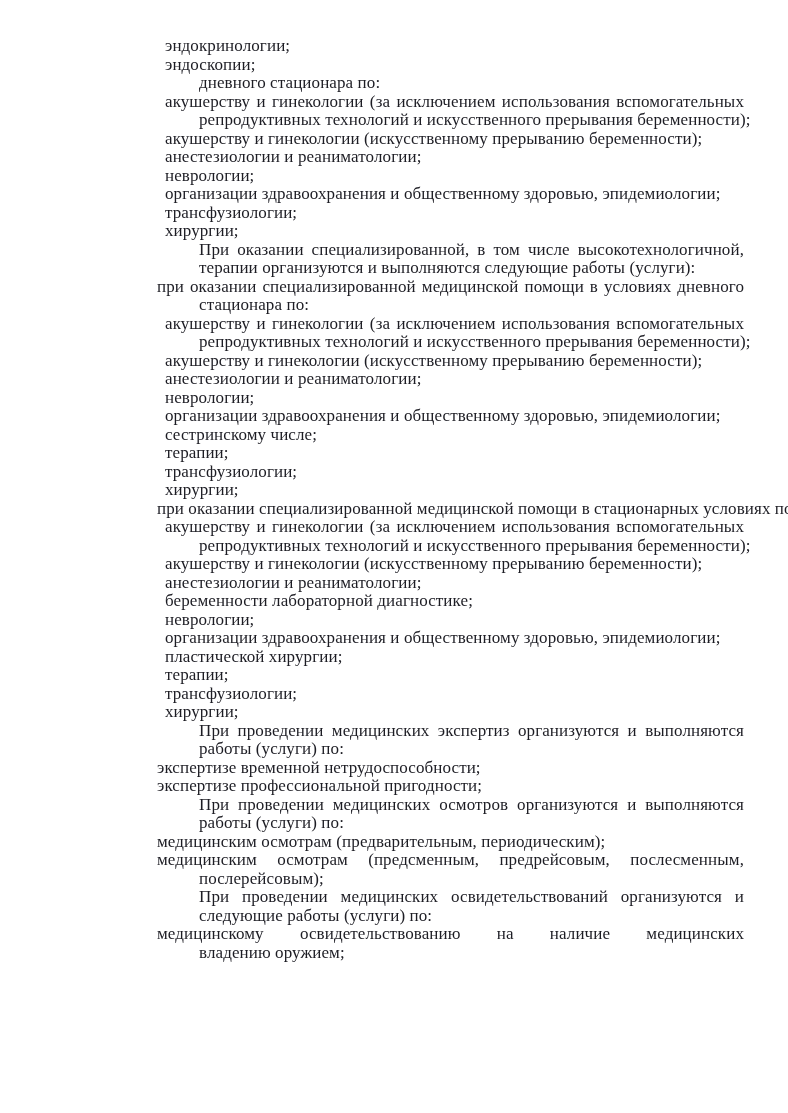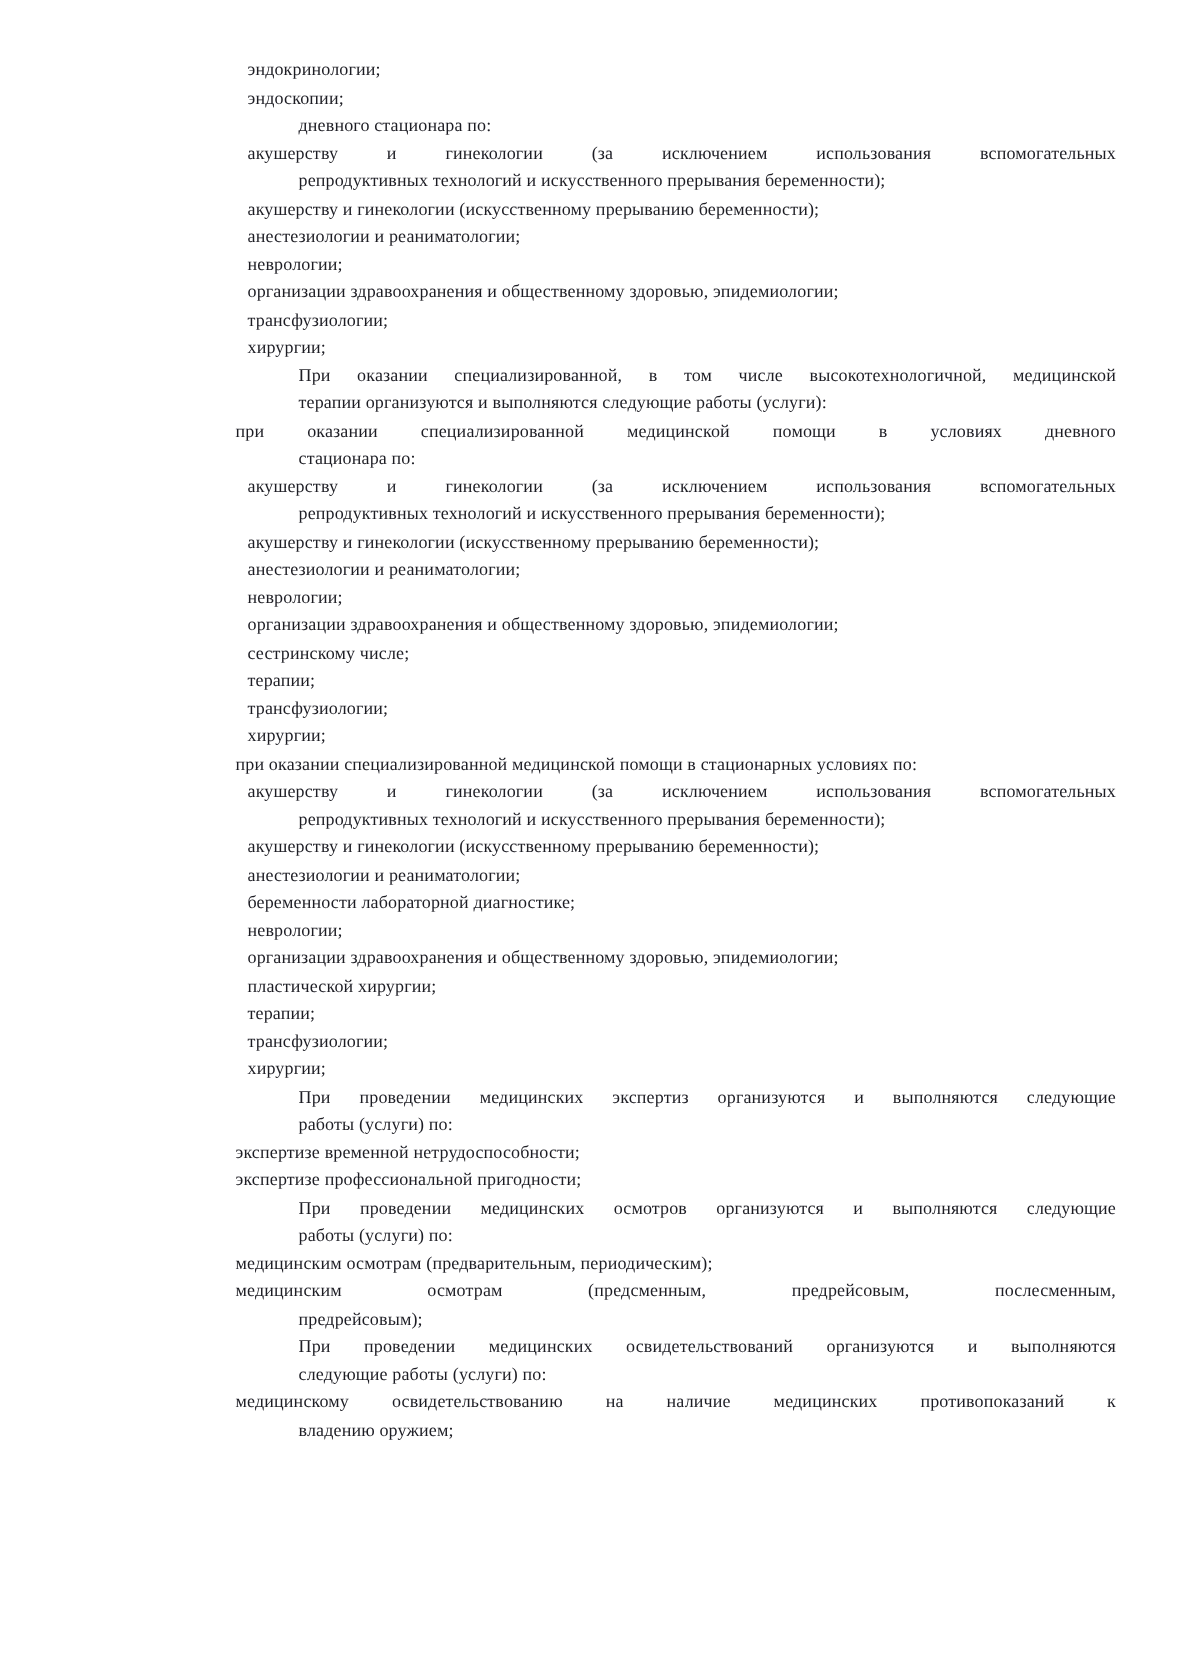--- a/index.html
+++ b/index.html
@@ -14,21 +14,21 @@
     background: #ffffff;
     overflow: hidden;
     font-family: "Liberation Serif", "DejaVu Serif", serif;
   }
   .doc-body {
     position: absolute;
     left: 151px;
     top: 37px;
     width: 593px;
     color: #1d1d24;
-    font-size: 12px;
+    font-size: 17px;
   }
   .para {
     margin: 0;
     padding: 0;
   }
   .ln {
     display: block;
     line-height: 18.5px;
     height: 18.5px;
     white-space: nowrap;
@@ -165,21 +165,21 @@
       </div>
       <div class="para">
         <div class="ln j ind-none">При проведении медицинских осмотров организуются и выполняются следующие</div>
         <div class="ln ind-none">работы (услуги) по:</div>
       </div>
       <div class="para">
         <div class="ln ind-clause">медицинским осмотрам (предварительным, периодическим);</div>
       </div>
       <div class="para">
         <div class="ln j ind-clause">медицинским осмотрам (предсменным, предрейсовым, послесменным,</div>
-        <div class="ln ind-none">предрейсовым);</div>
+        <div class="ln ind-none">послерейсовым);</div>
       </div>
       <div class="para">
         <div class="ln j ind-none">При проведении медицинских освидетельствований организуются и выполняются</div>
         <div class="ln ind-none">следующие работы (услуги) по:</div>
       </div>
       <div class="para">
         <div class="ln j ind-clause">медицинскому освидетельствованию на наличие медицинских противопоказаний к</div>
         <div class="ln ind-none">владению оружием;</div>
       </div>
     </div>

